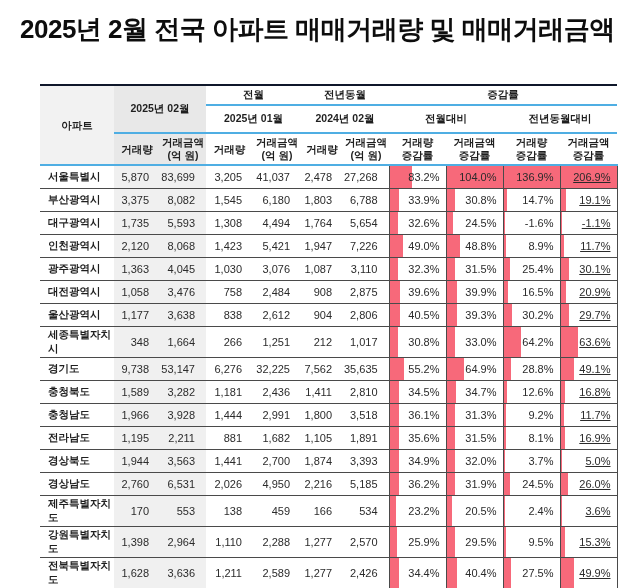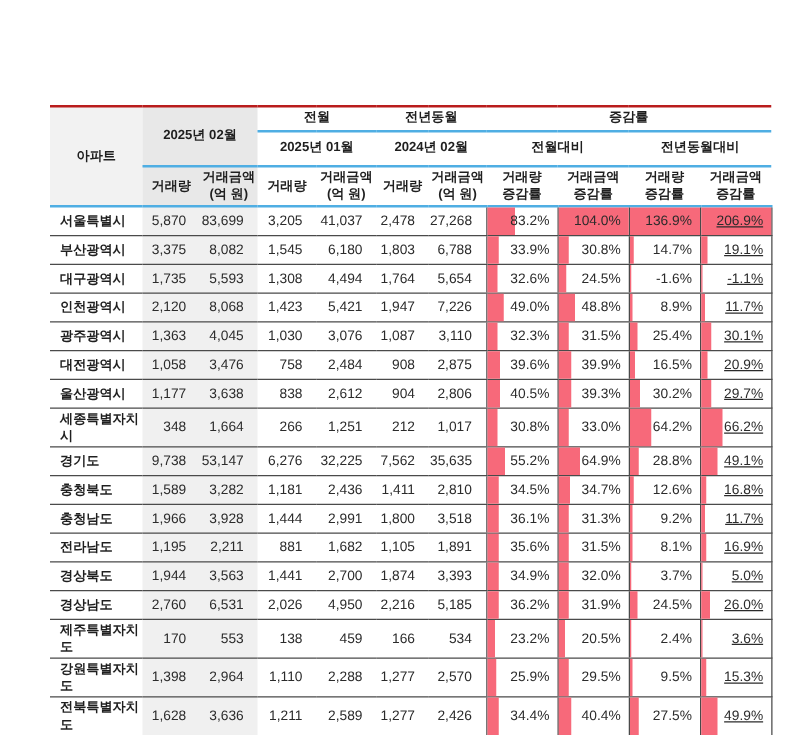--- a/index.html
+++ b/index.html
@@ -6,21 +6,21 @@
     font-family:"Liberation Sans","DejaVu Sans",sans-serif;-webkit-font-smoothing:antialiased;}
   .page{position:relative;width:640px;height:588px;background:#fff;}
   .title{position:absolute;left:20px;top:12px;width:600px;font-size:26px;font-weight:800;
     color:#0d0d0d;letter-spacing:-0.5px;white-space:nowrap;}
   .tbl-wrap{position:absolute;left:40px;top:84px;width:577px;}
   table{border-collapse:collapse;table-layout:fixed;width:577px;font-size:11px;color:#2b2b2b;}
   th{font-weight:700;color:#1f1f1f;font-size:10.5px;text-align:center;vertical-align:middle;
      padding:2px 1px;line-height:1.25;}
   .pre{white-space:pre-line;}
   
-  thead tr:first-child th{border-top:2px solid #b91c1c;}
+  thead tr:first-child th{border-top:2px solid #0f172a;}
   th.rule-b{border-bottom:2px solid #4faee3;}
   
   th.bg-apart{background:#f2f2f2;}
   th.bg-cur{background:#e8e8e8;}
   
   tbody td{height:20px;border-bottom:1px solid #4a4a4a;vertical-align:middle;}
   td.region{text-align:left;padding-left:8px;font-weight:700;font-size:10.5px;color:#1f1f1f;}
   td.num{text-align:right;padding-right:11px;font-weight:500;}
   td.cur{background:#f0f0f0;}
   td.pct{position:relative;text-align:right;padding-right:6px;font-weight:500;
@@ -29,20 +29,21 @@
   td.pct .bar{position:absolute;left:0;top:0;bottom:0;background:#f7697a;z-index:0;}
   td.pct .pv{position:relative;z-index:1;}
   .h1{height:20px;}.h2{height:28px;}.h3{height:20px;}
   .source{position:absolute;left:40px;top:546px;width:577px;text-align:right;
     font-size:15px;color:#8f8f8f;font-weight:500;}
 </style>
 </head>
 <body>
 
 <div class="page">
+  <div class="title">2025년 2월 전국 아파트 매매거래량 및 매매거래금액</div>
 
   <div class="tbl-wrap">
     <table>
       <colgroup>
         <col style="width:74px">
           <col style="width:46px">
           <col style="width:46px">
         <col style="width:47px">
           <col style="width:48px">
           <col style="width:42px">
@@ -189,21 +190,21 @@
     <td class="region">세종특별자치시</td>
     <td class="num cur">348</td>
     <td class="num cur">1,664</td>
     <td class="num">266</td>
     <td class="num">1,251</td>
     <td class="num">212</td>
     <td class="num">1,017</td>
     <td class="pct"><div class="bar" style="width: 14.9%;"></div><span class="pv">30.8%</span></td>
     <td class="pct"><div class="bar" style="width: 15.9%;"></div><span class="pv">33.0%</span></td>
     <td class="pct"><div class="bar" style="width: 31%;"></div><span class="pv">64.2%</span></td>
-    <td class="pct last"><div class="bar" style="width: 30.7%;"></div><span class="pv">66.2%</span></td>
+    <td class="pct last"><div class="bar" style="width: 30.7%;"></div><span class="pv">63.6%</span></td>
   </tr>
 
   <tr>
     <td class="region">경기도</td>
     <td class="num cur">9,738</td>
     <td class="num cur">53,147</td>
     <td class="num">6,276</td>
     <td class="num">32,225</td>
     <td class="num">7,562</td>
     <td class="num">35,635</td>

